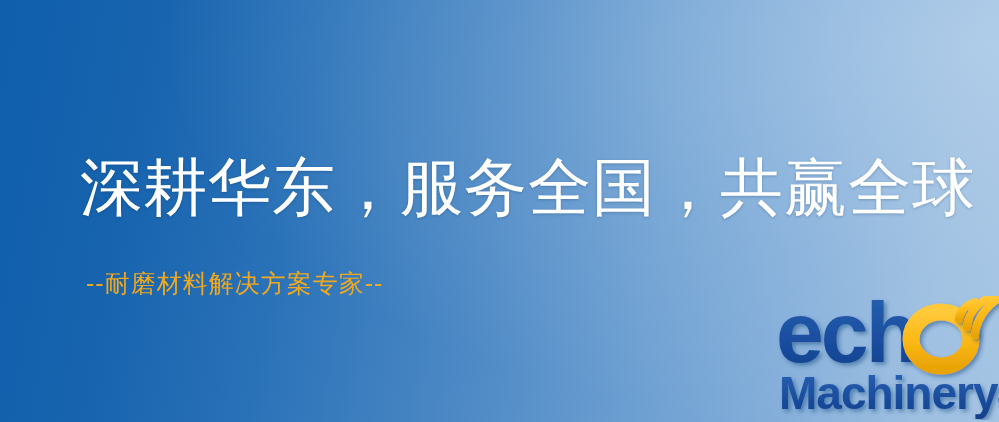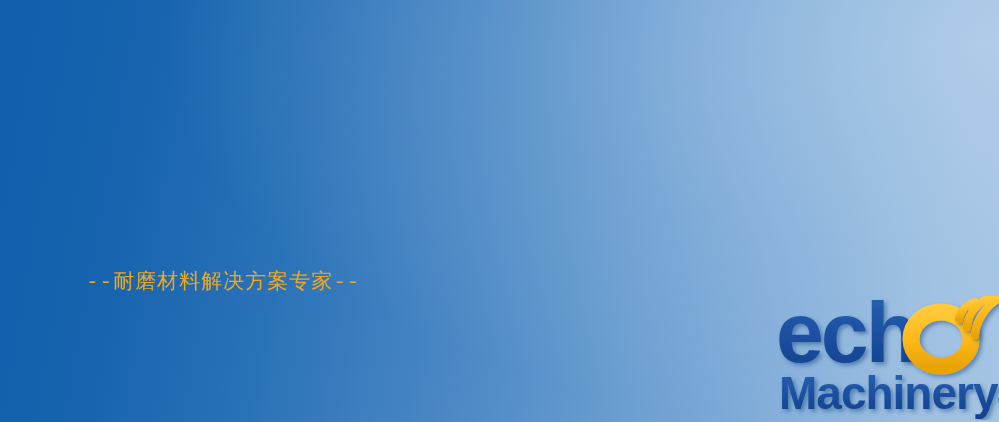--- a/index.html
+++ b/index.html
@@ -48,22 +48,22 @@
     letter-spacing: 1px;
     white-space: nowrap;
     text-shadow: 0 1px 3px rgba(10,50,95,0.28);
     z-index: 3;
   }
 
   .subtitle {
     position: absolute;
     left: 86px;
     top: 268px;
-    font-family: Liberation Mono, monospace;
-    font-size: 21px;
+    font-family: Liberation Sans, sans-serif;
+    font-size: 25px;
     line-height: 30px;
     color: #f0a81e;
     letter-spacing: 1px;
     white-space: nowrap;
     z-index: 3;
   }
 
   
   .logo {
     position: absolute;
@@ -73,20 +73,21 @@
     height: 124px;
     z-index: 4;
   }
   .logo svg { display: block; width: 252px; height: 124px; }
 </style>
 </head>
 <body>
 
 <div class="banner">
 
+  <div class="headline">深耕华东，服务全国，共赢全球</div>
 
   <div class="subtitle">--耐磨材料解决方案专家--</div>
 
   <div class="logo">
     <svg viewBox="0 0 252 124" xmlns="http://www.w3.org/2000/svg" aria-hidden="true">
       <defs>
         <filter id="emb" x="-25%" y="-25%" width="160%" height="160%">
           <feDropShadow dx="2.5" dy="2.5" stdDeviation="2.2" flood-color="#0b3a73" flood-opacity="0.45"></feDropShadow>
         </filter>
         <linearGradient id="blueGrad" x1="0" y1="0" x2="0" y2="1">

